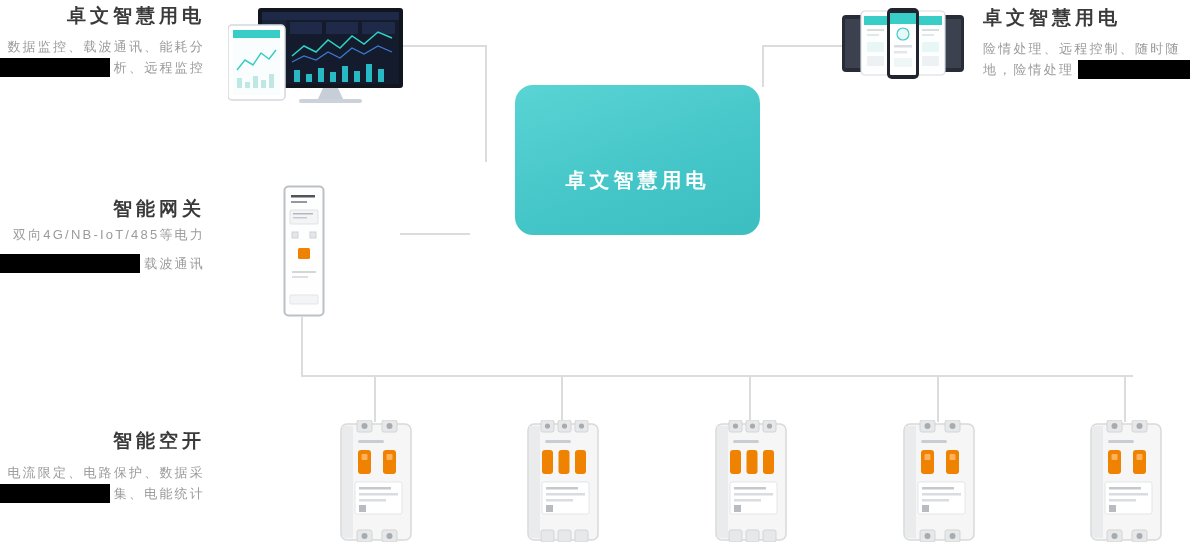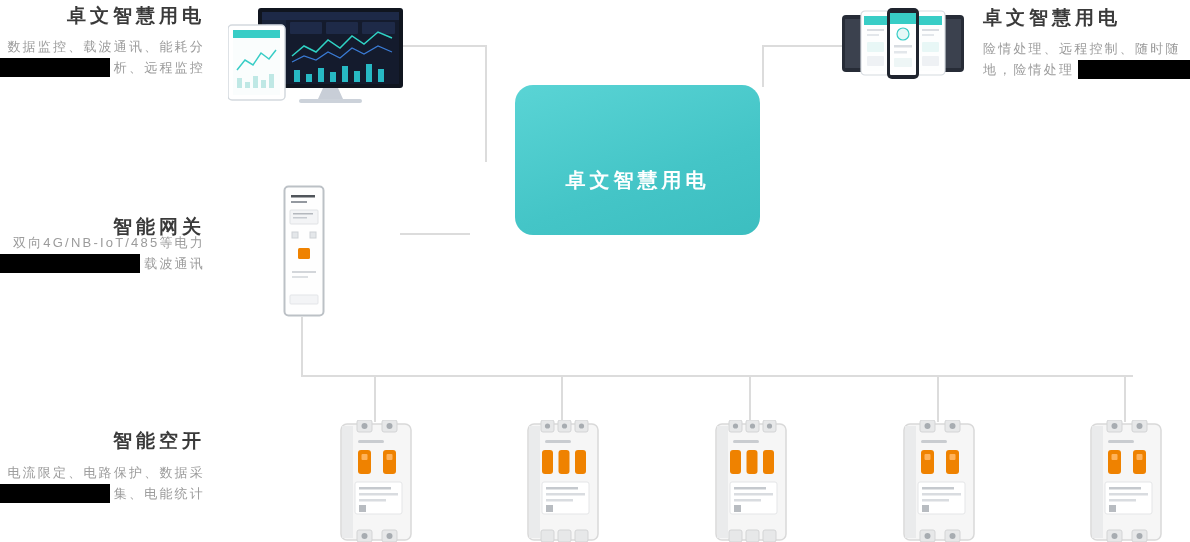--- a/index.html
+++ b/index.html
@@ -116,22 +116,22 @@
       <rect x="45" y="0" width="32" height="71" rx="5" fill="#1f242e"></rect>
       <rect x="48" y="5" width="26" height="62" rx="1" fill="#ffffff"></rect>
       <rect x="48" y="5" width="26" height="11" fill="#38cdc6"></rect>
       <circle cx="61" cy="26" r="6" fill="#e6f8f7" stroke="#38cdc6" stroke-width="1.2"></circle>
       <rect x="52" y="37" width="18" height="2.5" fill="#d9dde2"></rect>
       <rect x="52" y="43" width="13" height="2.5" fill="#e3e7eb"></rect>
       <rect x="52" y="50" width="18" height="9" rx="1" fill="#eef6f6"></rect>
     </svg>
   </div>
 
-  <div class="abs node-title ta-r" style="left:0;top:214px;width:205px">智能网关</div>
-  <div class="abs desc-line ta-r" style="left:0;top:232px;width:205px">双向4G/NB-IoT/485等电力</div>
+  <div class="abs node-title ta-r" style="left:0;top:196px;width:205px">智能网关</div>
+  <div class="abs desc-line ta-r" style="left:0;top:224px;width:205px">双向4G/NB-IoT/485等电力</div>
   <div class="abs desc-line ta-r" style="left:0;top:253px;width:205px">载波通讯</div>
   <div class="redact" style="left:0;top:254px;width:140px;height:19px"></div>
 
   <div class="abs" style="left:283px;top:185px;width:42px;height:132px">
     <svg viewBox="0 0 42 132" width="42" height="132">
       <rect x="1.5" y="1.5" width="39" height="129" rx="4" fill="#fefefe" stroke="#bcc1c6" stroke-width="2"></rect>
       <rect x="8" y="10" width="24" height="2.5" fill="#50555b"></rect>
       <rect x="8" y="16" width="16" height="2" fill="#9499a0"></rect>
       <rect x="7" y="25" width="28" height="14" rx="1" fill="#f3f4f6" stroke="#e0e2e5"></rect>
       <rect x="10" y="28" width="20" height="1.5" fill="#b4b8be"></rect>

